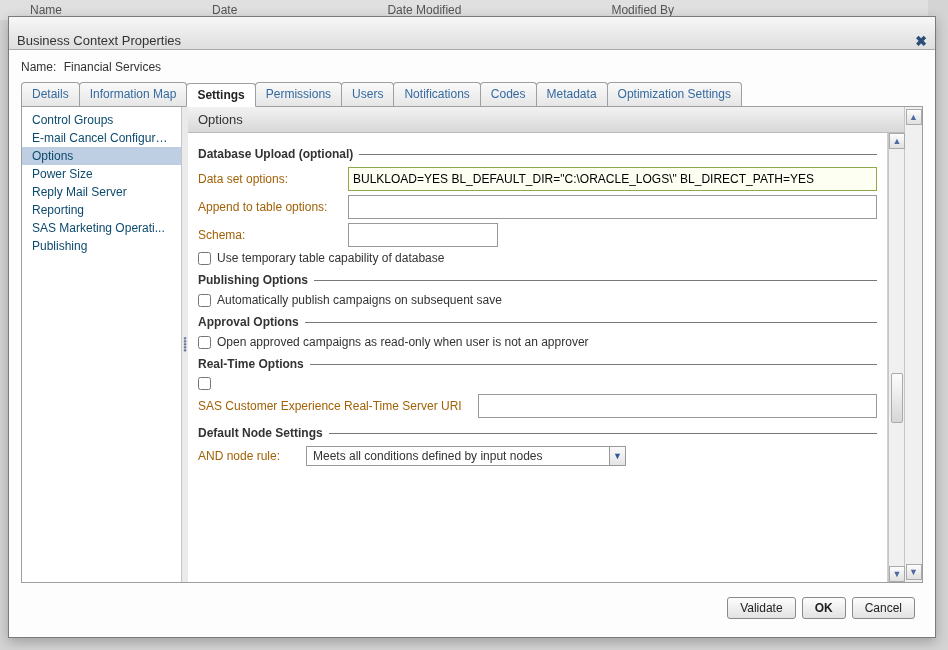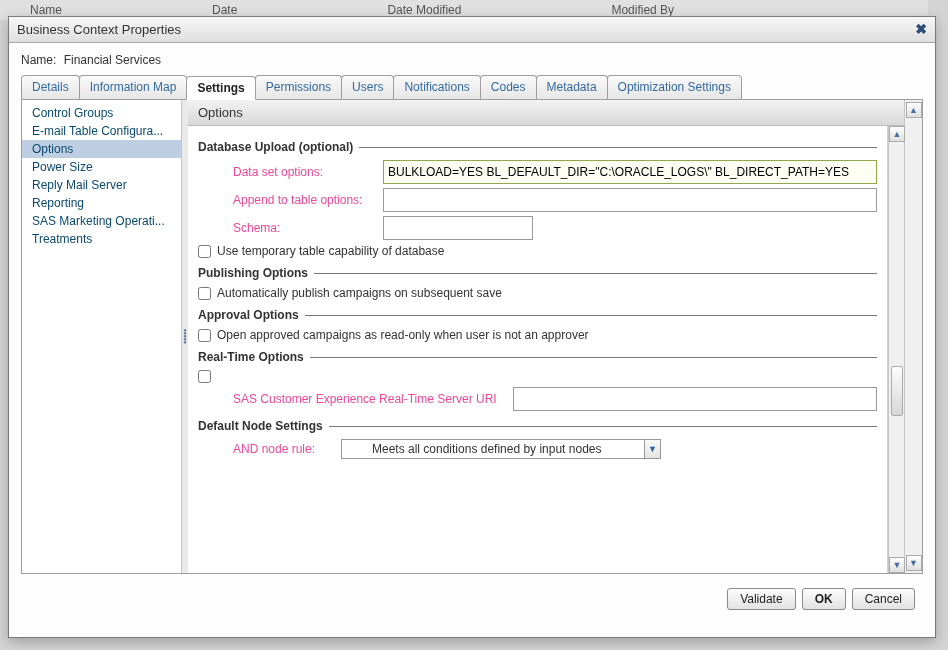--- a/index.html
+++ b/index.html
@@ -34,32 +34,32 @@
     border: 1px solid #7a7a7a;
     box-shadow: 0 4px 12px rgba(0,0,0,0.25);
     display: flex;
     flex-direction: column;
   }
   .dialog-titlebar {
     height: 26px;
     background: linear-gradient(#f7f7f7,#dedede);
     border-bottom: 1px solid #aaa;
     display: flex;
-    align-items: flex-end;
-    padding: 5px 8px;
+    align-items: flex-start;
+    padding: 16px 8px;
     font-size: 13px;
     color: #333;
     justify-content: space-between;
   }
   .close-x { font-weight: bold; color: #2a4d7a; cursor: pointer; font-size:14px;}
   .dialog-body {
     flex: 1;
     display: flex;
     flex-direction: column;
-    padding: 10px 12px 21px 12px;
+    padding: 10px 12px 12px 12px;
     min-height: 0;
   }
   .name-row { margin-bottom: 8px; }
   .name-row span.lbl { color:#333; margin-right: 4px;}
   .tabs {
     display: flex;
     border-bottom: 1px solid #9e9e9e;
   }
   .tab {
     padding: 4px 10px;
@@ -155,39 +155,39 @@
     font-weight: bold;
     margin: 8px 0 6px 0;
     display:flex; align-items:center; gap:6px;
   }
   .section-title .line {
     flex:1; height:1px; background:#777;
   }
   .form-row {
     display:flex; align-items:center; margin: 4px 0;
   }
-  .form-row label { width: 150px; color:#ec4899;margin-left:35px;}
+  .form-row label { width: 150px; color:#a16207;}
   .input-text {
     flex: 1;
     border: 1px solid #999;
     height: 24px;
     padding: 1px 4px;
     font-family: inherit;
     font-size: 12px;
     background:#fff;
   }
   .input-highlight { border: 1px solid #8ea84b; background:#fdfff2; }
   .input-short { width: 150px; flex: none; }
   .check-row { display:flex; align-items:center; gap:6px; margin:4px 0 4px 0;}
   .check-row input { margin:0; }
   .select {
     border:1px solid #999; height:20px; display:flex; align-items:center;
     width: 320px; cursor:pointer; margin-left:8px;
   }
-  .select span { padding: 0 6px; flex:1; white-space:nowrap; overflow:hidden;margin-left:24px;}
+  .select span { padding: 0 6px; flex:1; white-space:nowrap; overflow:hidden;}
   .select .dd-btn {
     width:16px; height:18px; border-left:1px solid #999;
     display:flex;align-items:center;justify-content:center; color:#2b5b9a;font-size:9px;
     background:linear-gradient(#fafafa,#e4e4e4);
   }
   .outer-scroll {
     width: 18px;
     background: #f0f0f0;
     border-left:1px solid #c6c6c6;
     display:flex; flex-direction:column; justify-content:space-between;
@@ -240,27 +240,27 @@
       <div class="tab">Codes</div>
       <div class="tab">Metadata</div>
       <div class="tab">Optimization Settings</div>
     </div>
 
     <div class="settings-container">
       <div class="settings-row">
 
         <div class="sidebar-nav">
           <div class="sidebar-item">Control Groups</div>
-          <div class="sidebar-item">E-mail Table Configura...</div>
+          <div class="sidebar-item">E-mail Cancel Configura...</div>
           <div class="sidebar-item selected">Options</div>
           <div class="sidebar-item">Power Size</div>
           <div class="sidebar-item">Reply Mail Server</div>
           <div class="sidebar-item">Reporting</div>
           <div class="sidebar-item">SAS Marketing Operati...</div>
-          <div class="sidebar-item">Treatments</div>
+          <div class="sidebar-item">Publishing</div>
         </div>
 
         <div class="splitter">
           <div class="splitter-dots">●<br>●<br>●<br>●<br>●</div>
         </div>
 
         <div class="content-pane">
           <div class="pane-header">Options</div>
           <div class="scroll-wrap">
             <div class="options-body">

